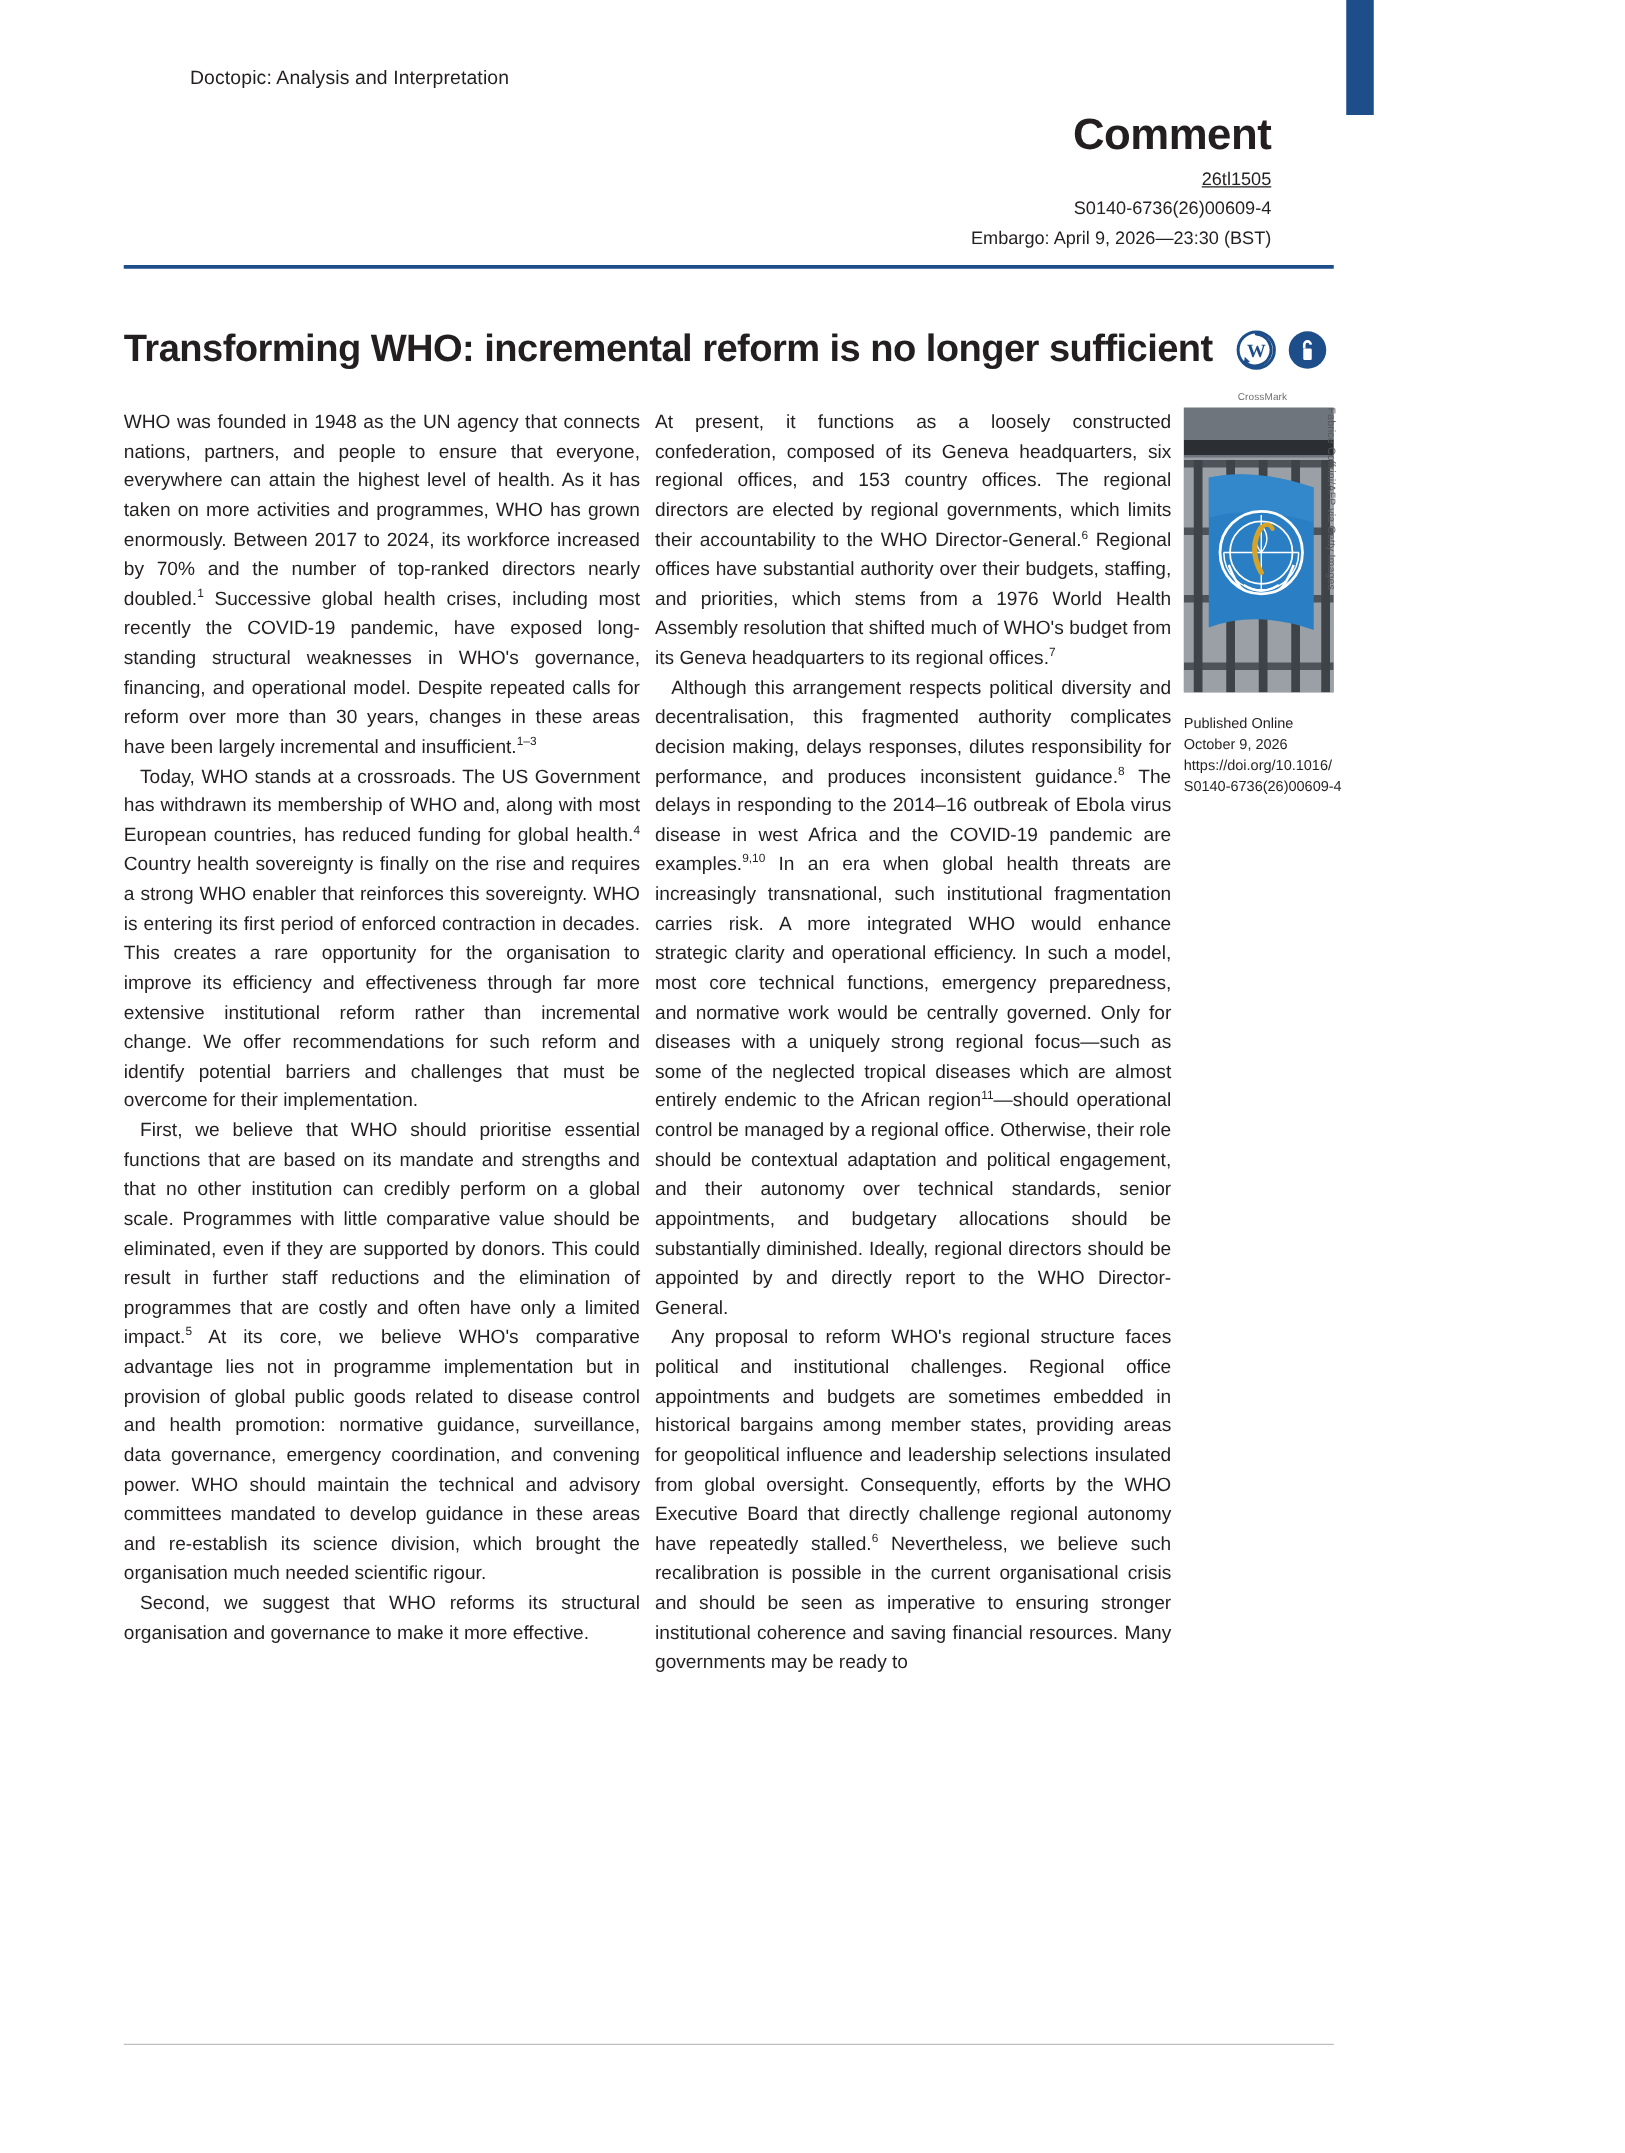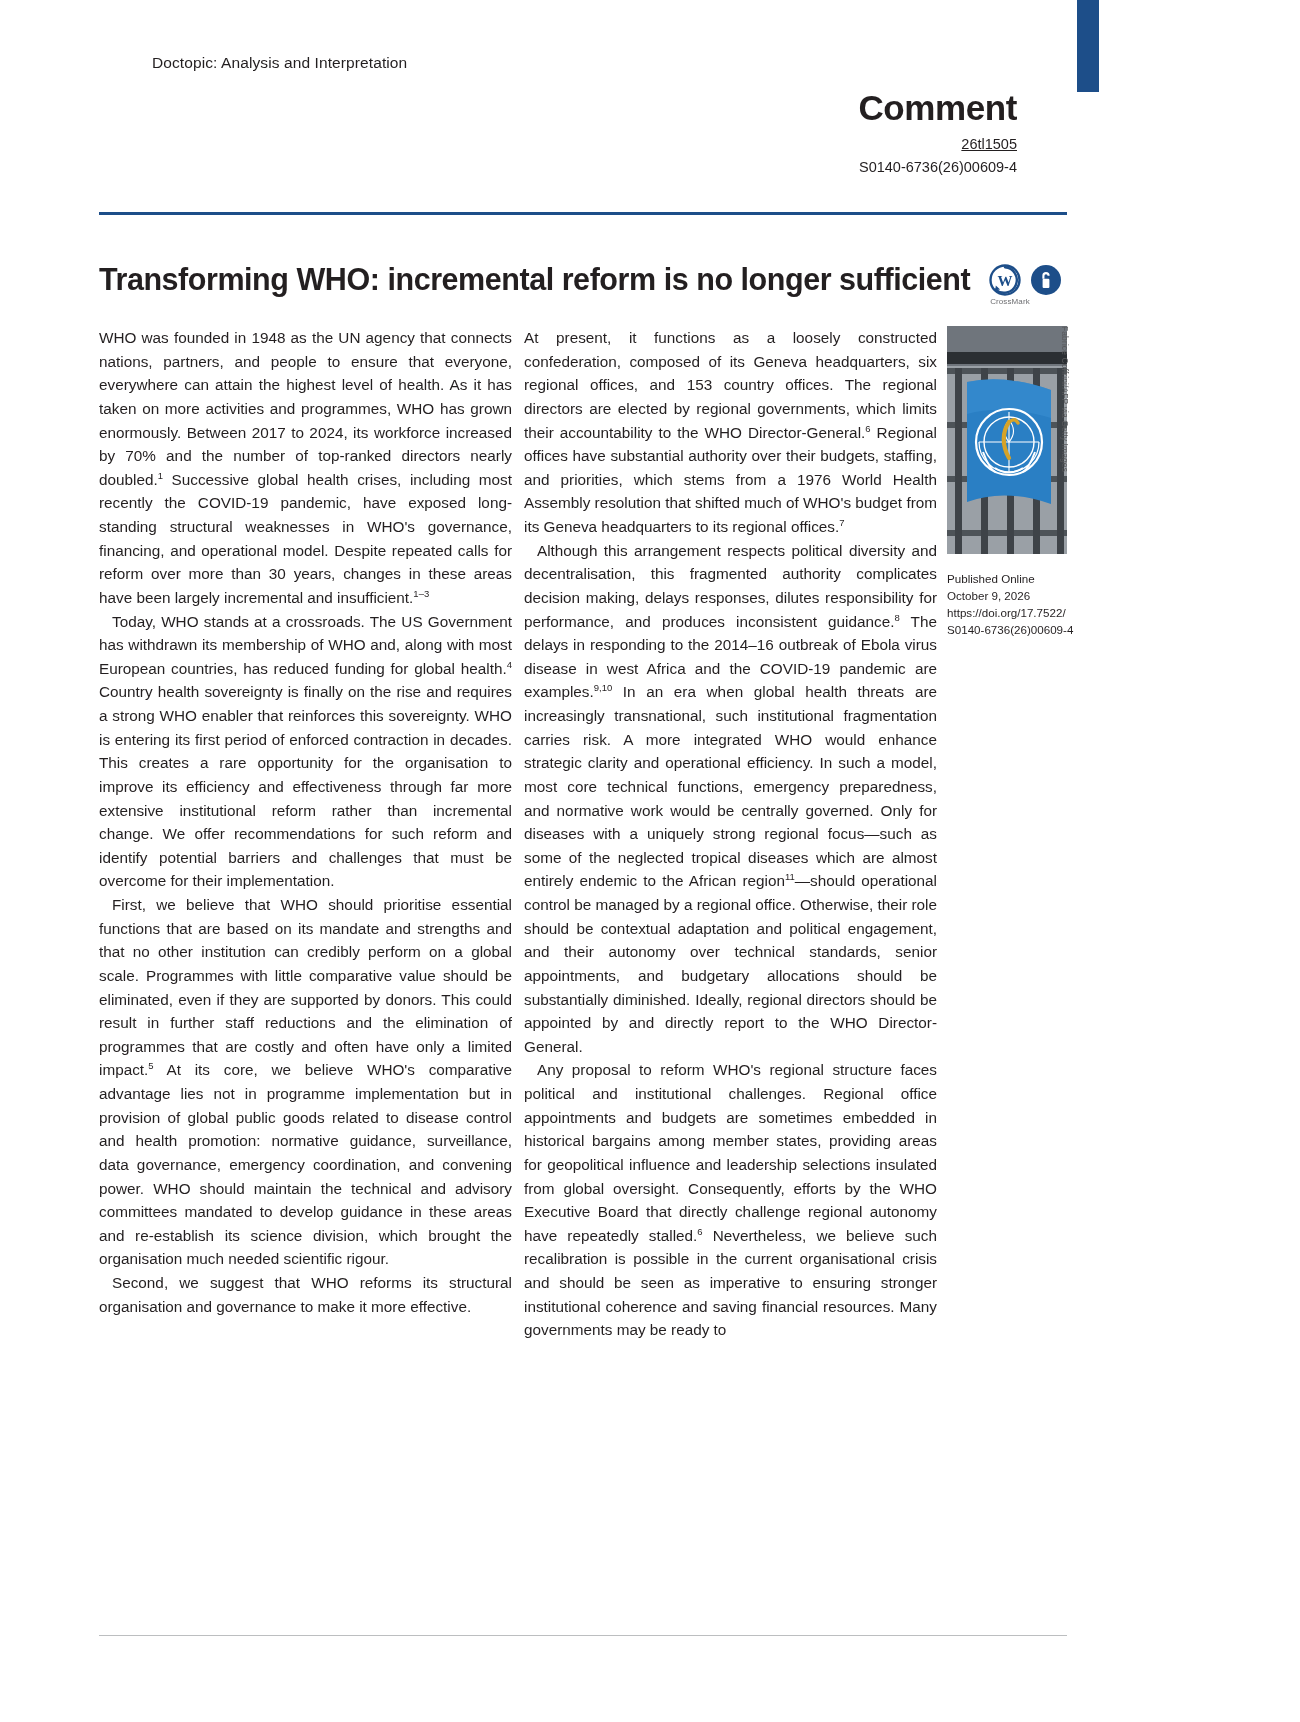--- a/index.html
+++ b/index.html
@@ -85,21 +85,21 @@
   .title-badges{
     display:flex;
     align-items:center;
     gap:7px;
     position:relative;
     margin-left:4px;
   }
   .badge-svg{ display:block; }
   .crossmark-label{
     position:absolute;
-    left:2px; top:34px;
+    left:2px; top:50px;
     font-size:8px;
     color:#6d6e71;
     letter-spacing:.1px;
     white-space:nowrap;
   }
 
   
   .col{
     position:absolute;
     top:326px;
@@ -177,20 +177,21 @@
 <div class="page">
 
   <div class="corner-bar"></div>
 
   <div class="running-head">Doctopic: Analysis and Interpretation</div>
 
   <div class="header-meta">
     <div class="comment">Comment</div>
     <div class="meta-line first">26tl1505</div>
     <div class="meta-line">S0140-6736(26)00609-4</div>
+    <div class="meta-line">Embargo: April 9, 2026—23:30 (BST)</div>
   </div>
 
   <div class="header-rule"></div>
 
   <div class="title-row">
     <div class="article-title">Transforming WHO: incremental reform is no longer sufficient</div>
     <div class="title-badges">
       <span>
         <svg class="badge-svg" width="34" height="34" viewBox="0 0 34 34" aria-hidden="true">
           <circle cx="17" cy="17" r="14.5" fill="none" stroke="#1d4e89" stroke-width="2.4"></circle>
@@ -255,19 +256,19 @@
           <path d="M-26 10 q6 16 12 20 M26 10 q-6 16 -12 20" fill="none" stroke="#ffffff" stroke-width="2"></path>
         </g>
       </svg>
     </div>
   </div>
   <div class="photo-credit">Fabrice Coffrini/AFP via Getty Images</div>
 
   <div class="sidebar-meta">
     <div>Published Online</div>
     <div>October 9, 2026</div>
-    <div>https://doi.org/17.7522/</div>
+    <div>https://doi.org/10.1016/</div>
     <div>S0140-6736(26)00609-4</div>
   </div>
 
   <div class="footer-rule"></div>
 
 </div>
 
 </body></html>

